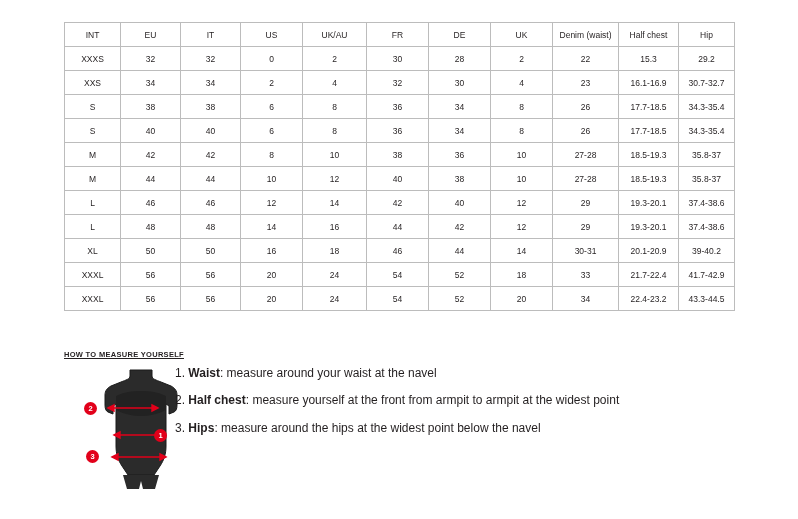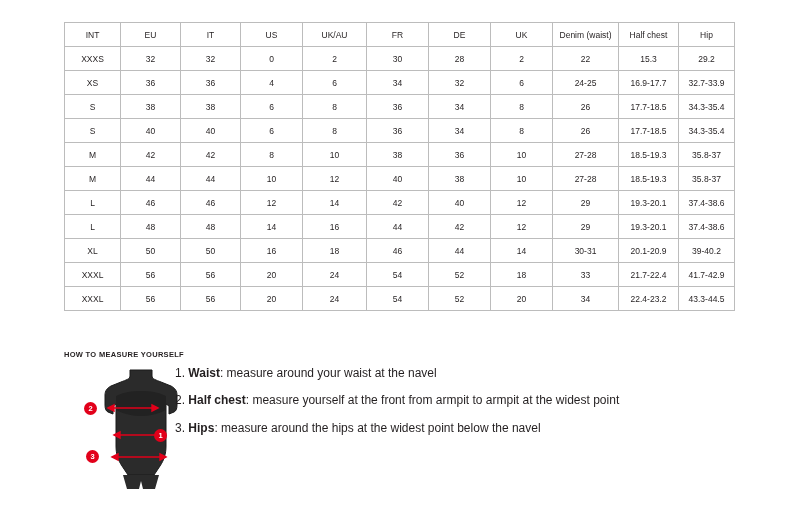--- a/index.html
+++ b/index.html
@@ -62,20 +62,21 @@
 
   
   .howto-title {
     position: absolute;
     left: 64px;
     top: 350px;
     font-size: 7.5px;
     font-weight: bold;
     letter-spacing: 0.3px;
     color: #231f20;
+    text-decoration: underline;
   }
   .figure {
     position: absolute;
     left: 86px;
     top: 366px;
     width: 110px;
     height: 125px;
   }
   .notes {
     position: absolute;
@@ -147,31 +148,31 @@
             <td>0</td>
             <td>2</td>
             <td>30</td>
             <td>28</td>
             <td>2</td>
             <td>22</td>
             <td>15.3</td>
             <td>29.2</td>
           </tr>
           <tr>
-            <td>XS</td>
-            <td>36</td>
-            <td>36</td>
+            <td>XXS</td>
+            <td>34</td>
+            <td>34</td>
+            <td>2</td>
             <td>4</td>
-            <td>6</td>
-            <td>34</td>
             <td>32</td>
-            <td>6</td>
-            <td>24-25</td>
-            <td>16.9-17.7</td>
-            <td>32.7-33.9</td>
+            <td>30</td>
+            <td>4</td>
+            <td>23</td>
+            <td>16.1-16.9</td>
+            <td>30.7-32.7</td>
           </tr>
           <tr>
             <td>S</td>
             <td>38</td>
             <td>38</td>
             <td>6</td>
             <td>8</td>
             <td>36</td>
             <td>34</td>
             <td>8</td>

